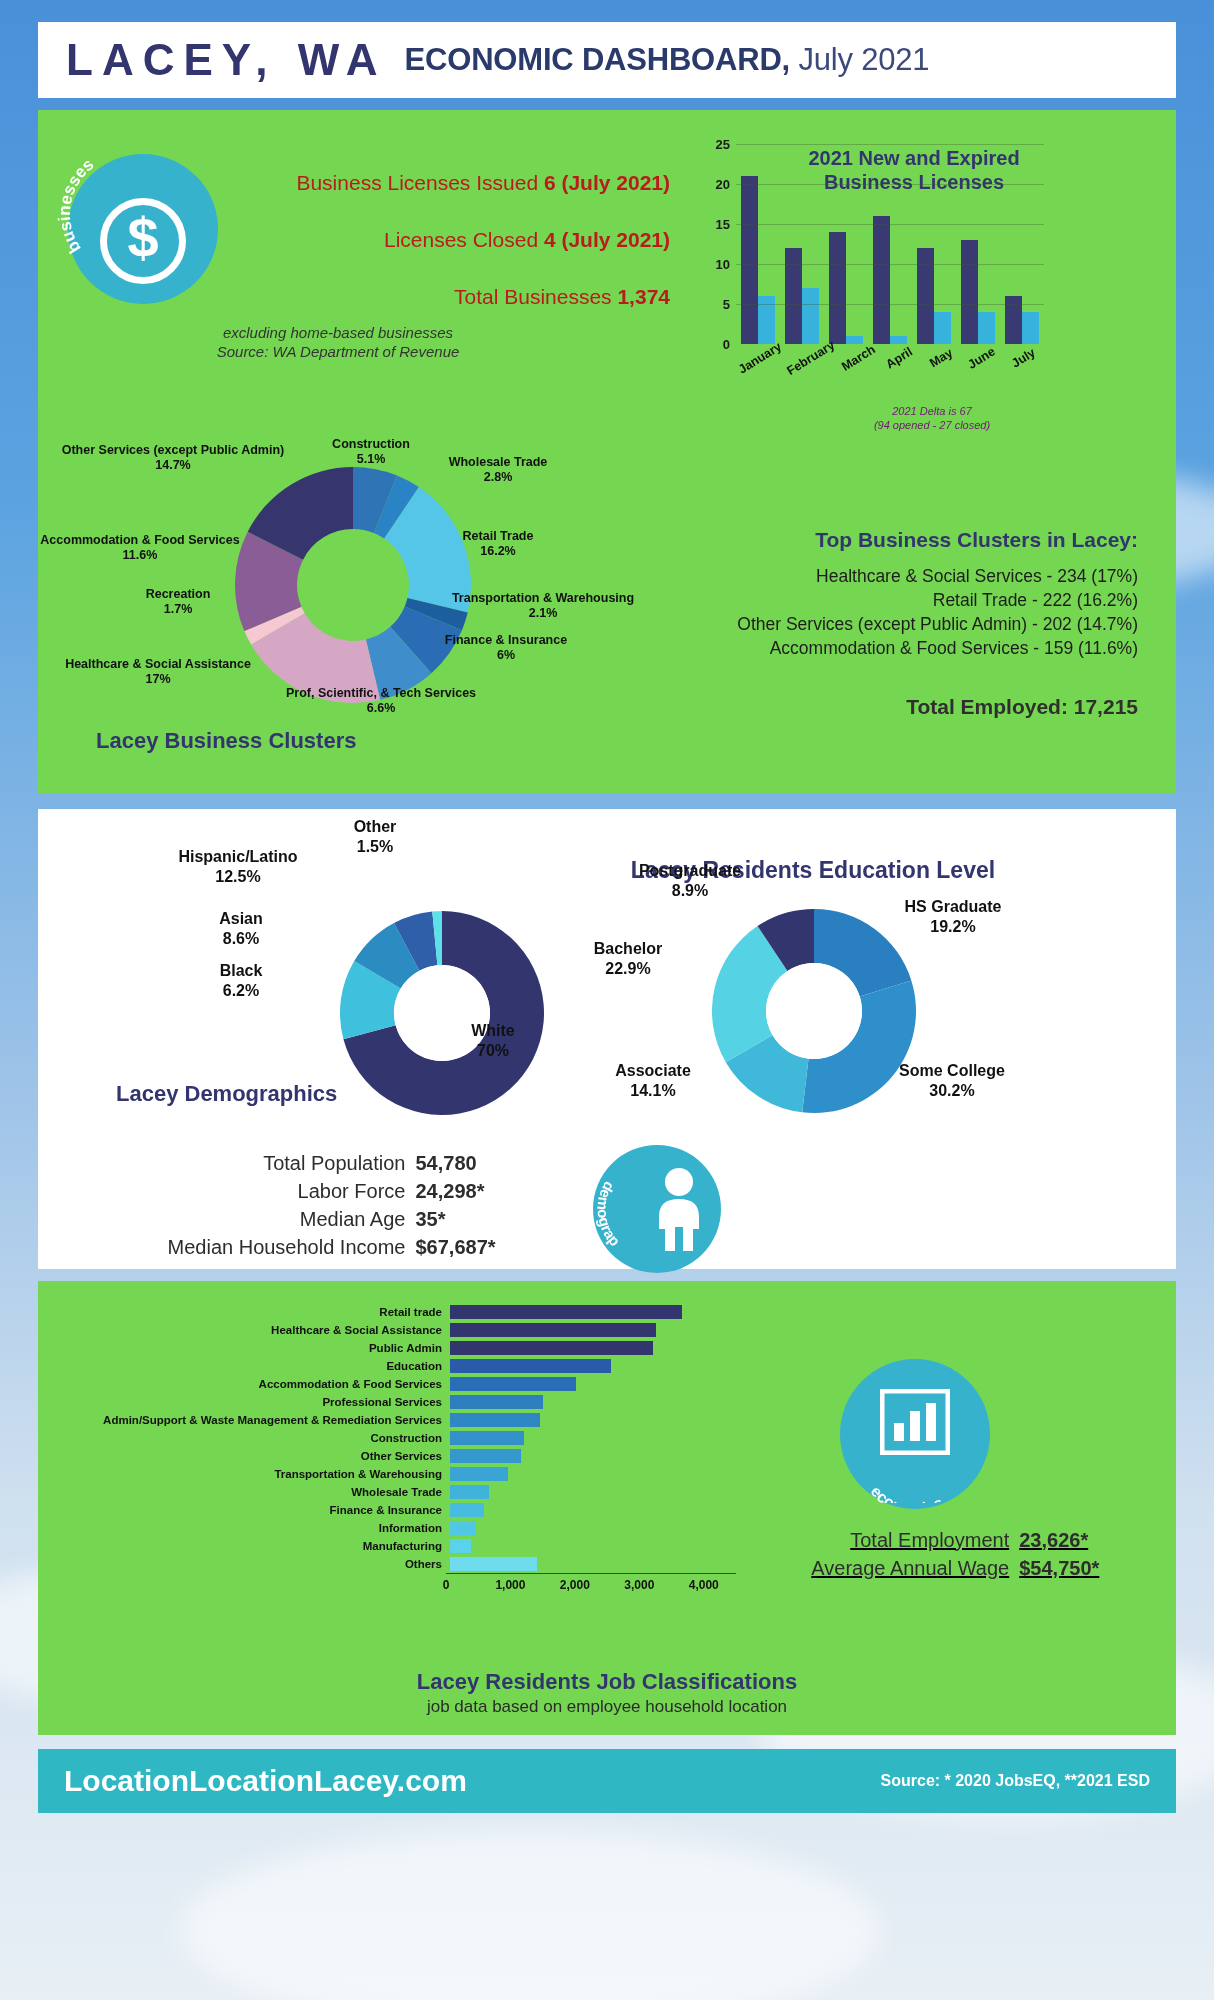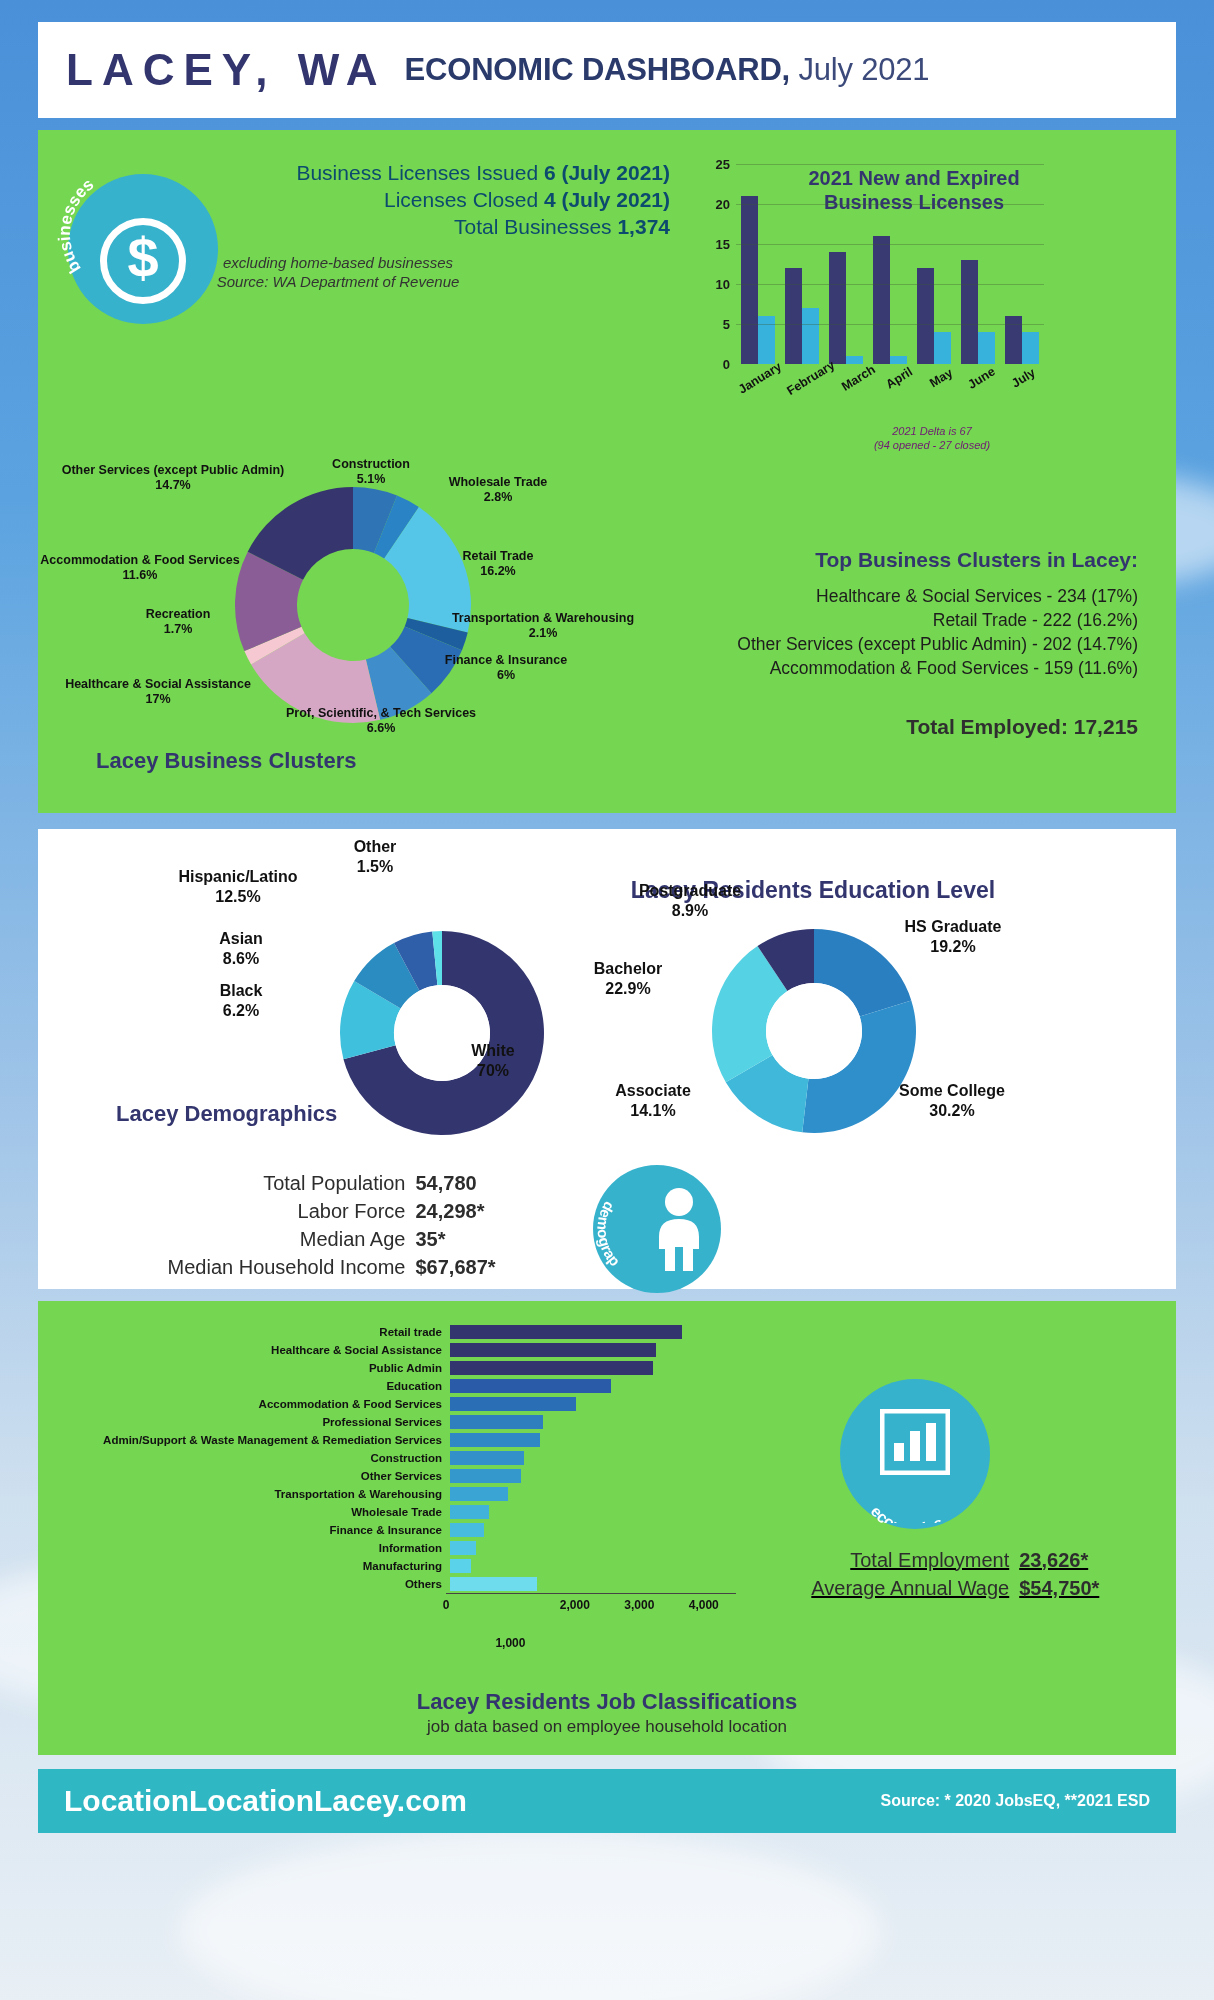--- a/index.html
+++ b/index.html
@@ -10,21 +10,21 @@
     position: relative; overflow: hidden;
   }
   .cloud {
     position: absolute; background: rgba(255,255,255,0.55);
     border-radius: 50%; filter: blur(14px);
   }
   .page { position: relative; z-index: 5; padding: 22px 38px; }
 
   
   .header {
-    background: #ffffff; height: 96px;
+    background: #ffffff; height: 76px;
     display: flex; align-items: center; padding: 0 28px;
   }
   .hdr-lacey {
     font-size: 44px; font-weight: bold; color: #33356e;
     letter-spacing: 9px; line-height: 1;
   }
   .hdr-econ {
     font-size: 31px; font-weight: bold; color: #2a3a6b;
     margin-left: 18px; letter-spacing: -0.2px;
   }
@@ -48,21 +48,21 @@
   }
   .badge-word svg { overflow: visible; }
   .dollar-circle {
     width: 86px; height: 86px; border-radius: 50%;
     border: 7px solid #fff; position: relative; top: 12px;
     display:flex; align-items:center; justify-content:center;
   }
   .dollar-circle span { color:#fff; font-size:56px; font-weight:bold; line-height:1; position:relative; top:-3px;}
   .tail { position:absolute; width:26px; height:26px; background:#36b2cd; left:36px; bottom:22px; transform:rotate(45deg);}
   .biz-lines { text-align: right; padding-right: 8px; padding-top: 8px; }
-  .biz-lines div { font-size: 21px; color: #0c4a6e; line-height: 1.28; }
+  .biz-lines div { font-size: 21px; color: #b91c1c; line-height: 1.28; margin-top: 30px; }
   .biz-lines b { font-weight: bold; }
   .biz-note { text-align: center; font-style: italic; font-size: 15px; color: #333; line-height: 1.3; margin-top: 12px; padding-right: 40px;}
 
   .biz-right { flex: 1; position: relative; padding-top: 6px; }
   .barchart-title {
     position: absolute; left: 96px; top: 14px; width: 280px; text-align: center;
     font-size: 20px; font-weight: bold; color: #33356e; line-height: 1.22;
   }
 
   
@@ -568,21 +568,21 @@
           </div>
           <div class="hrow">
             <div class="hlabel">Others</div>
             <div class="hbarzone">
               <div class="hbar" style="width: 87px; background: rgb(111, 220, 238);"></div>
             </div>
           </div>
         </div>
       <div class="haxis" id="haxis">
           <span style="left: 0px;">0</span>
-          <span style="left: 64.4444px; margin-top: 38px;">1,000</span>
+          <span style="left: 64.4444px;">1,000</span>
           <span style="left: 128.889px;">2,000</span>
           <span style="left: 193.333px;">3,000</span>
           <span style="left: 257.778px;">4,000</span>
         </div>
 
       <div class="econ-badge">
         <svg class="econ-word" viewBox="0 0 138 138">
           <defs>
               <path id="arcE" d="M 14,104 A 56,56 0 0 0 124,104" fill="none"></path>
             </defs>

